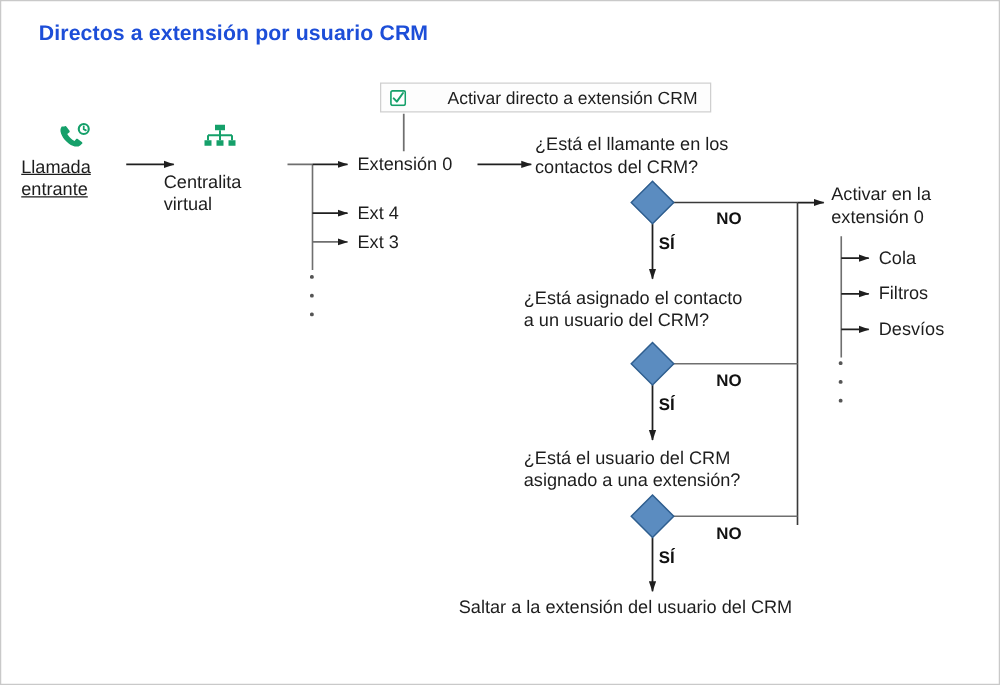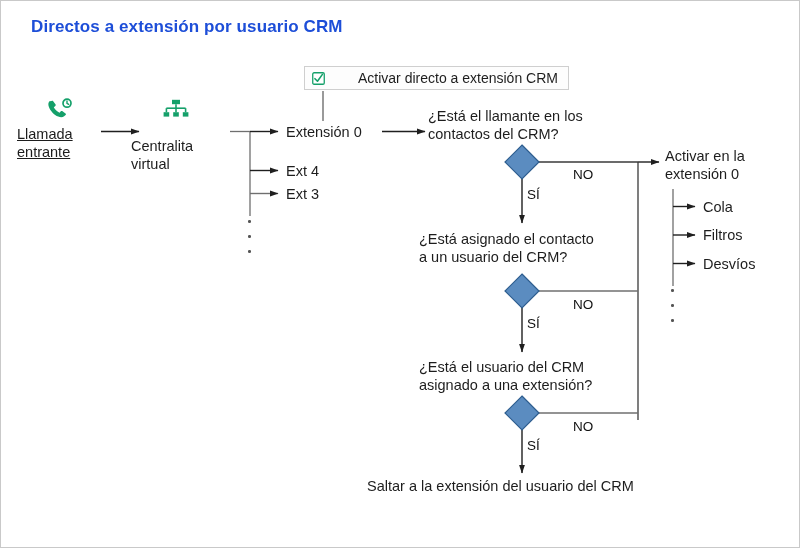--- a/index.html
+++ b/index.html
@@ -43,21 +43,21 @@
     position: absolute;
     color: #1d1d1d;
     font-size: 14.5px;
     line-height: 18px;
   }
 
   
   .branch-lbl {
     position: absolute;
     font-size: 13.5px;
-    font-weight: normal;
+    font-weight: bold;
     color: #111111;
   }
 
   
   #crm-toggle-box {
     position: absolute;
     left: 303px;
     top: 65px;
     width: 265px;
     height: 24px;

